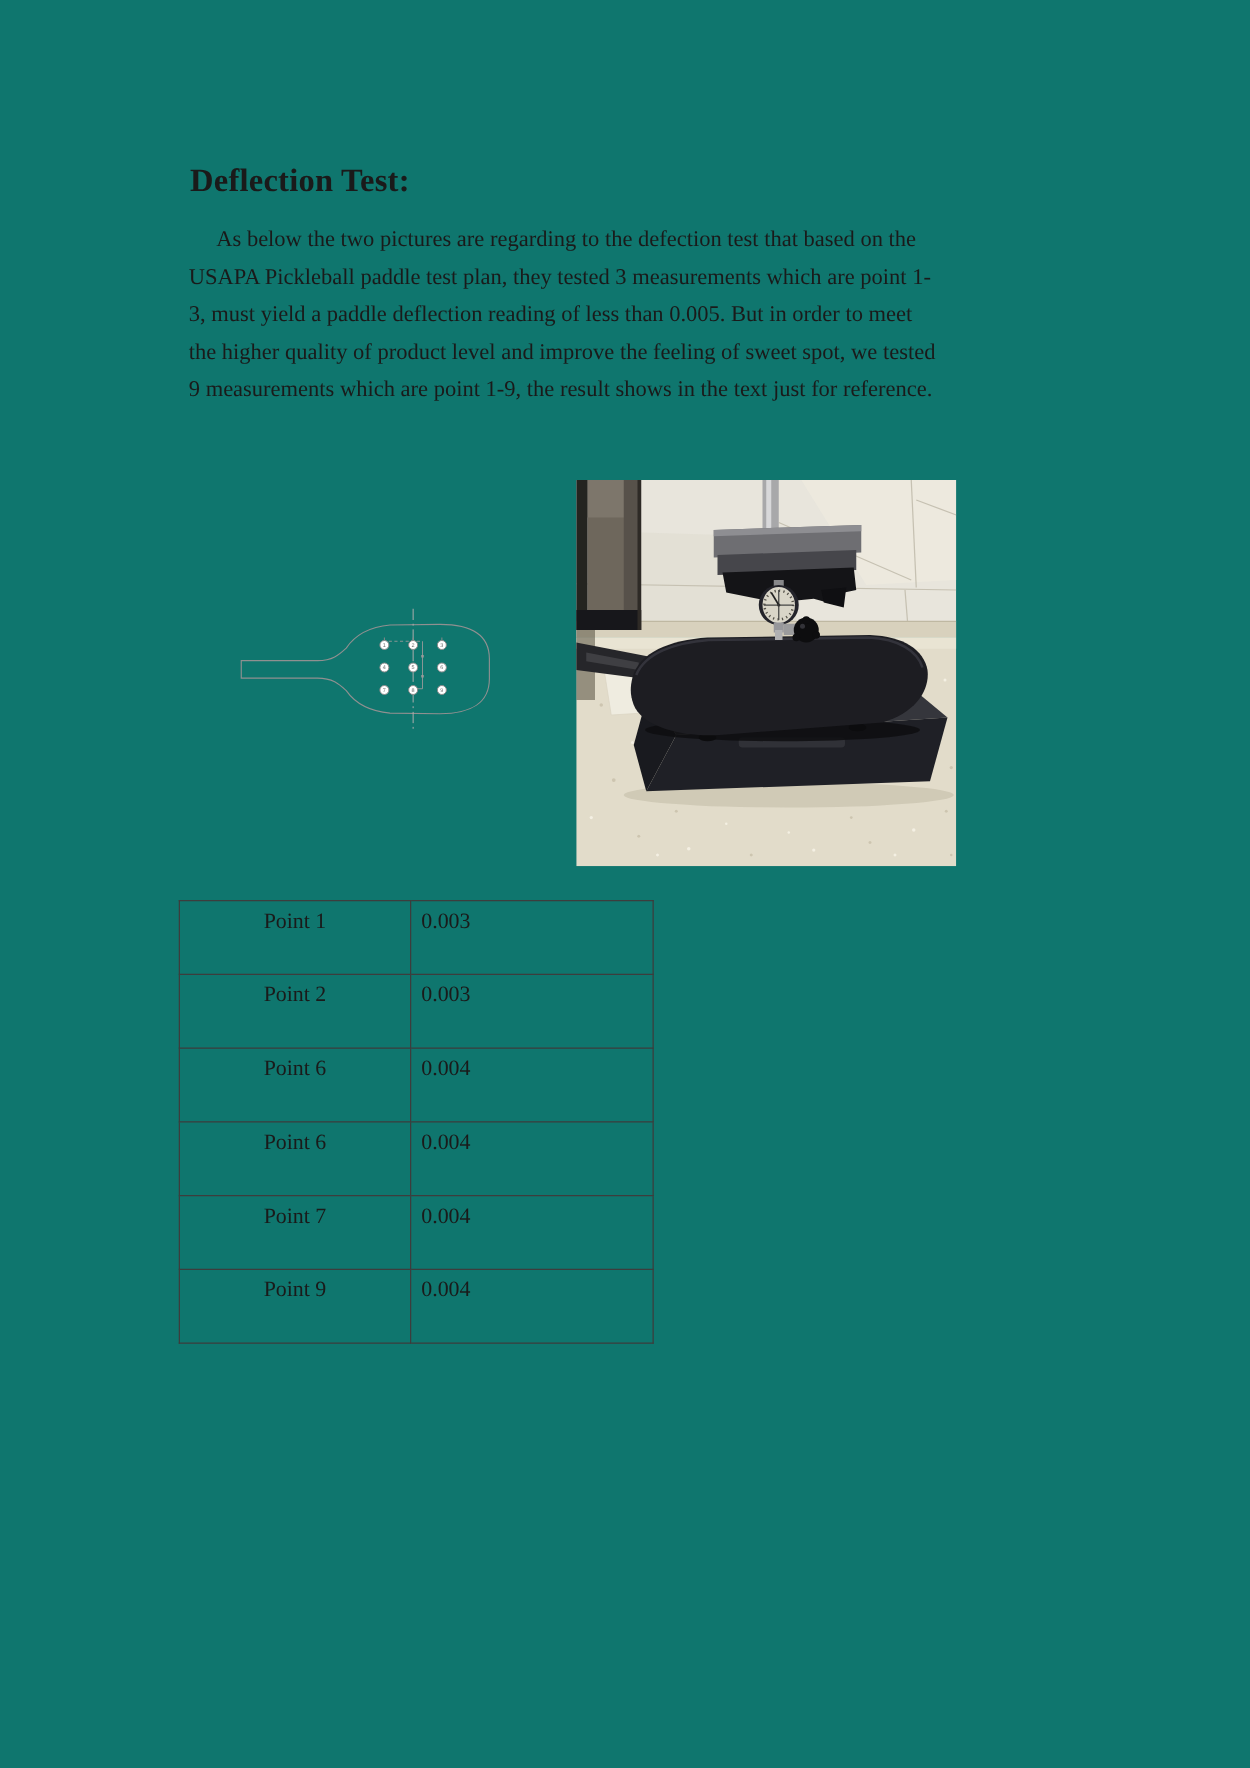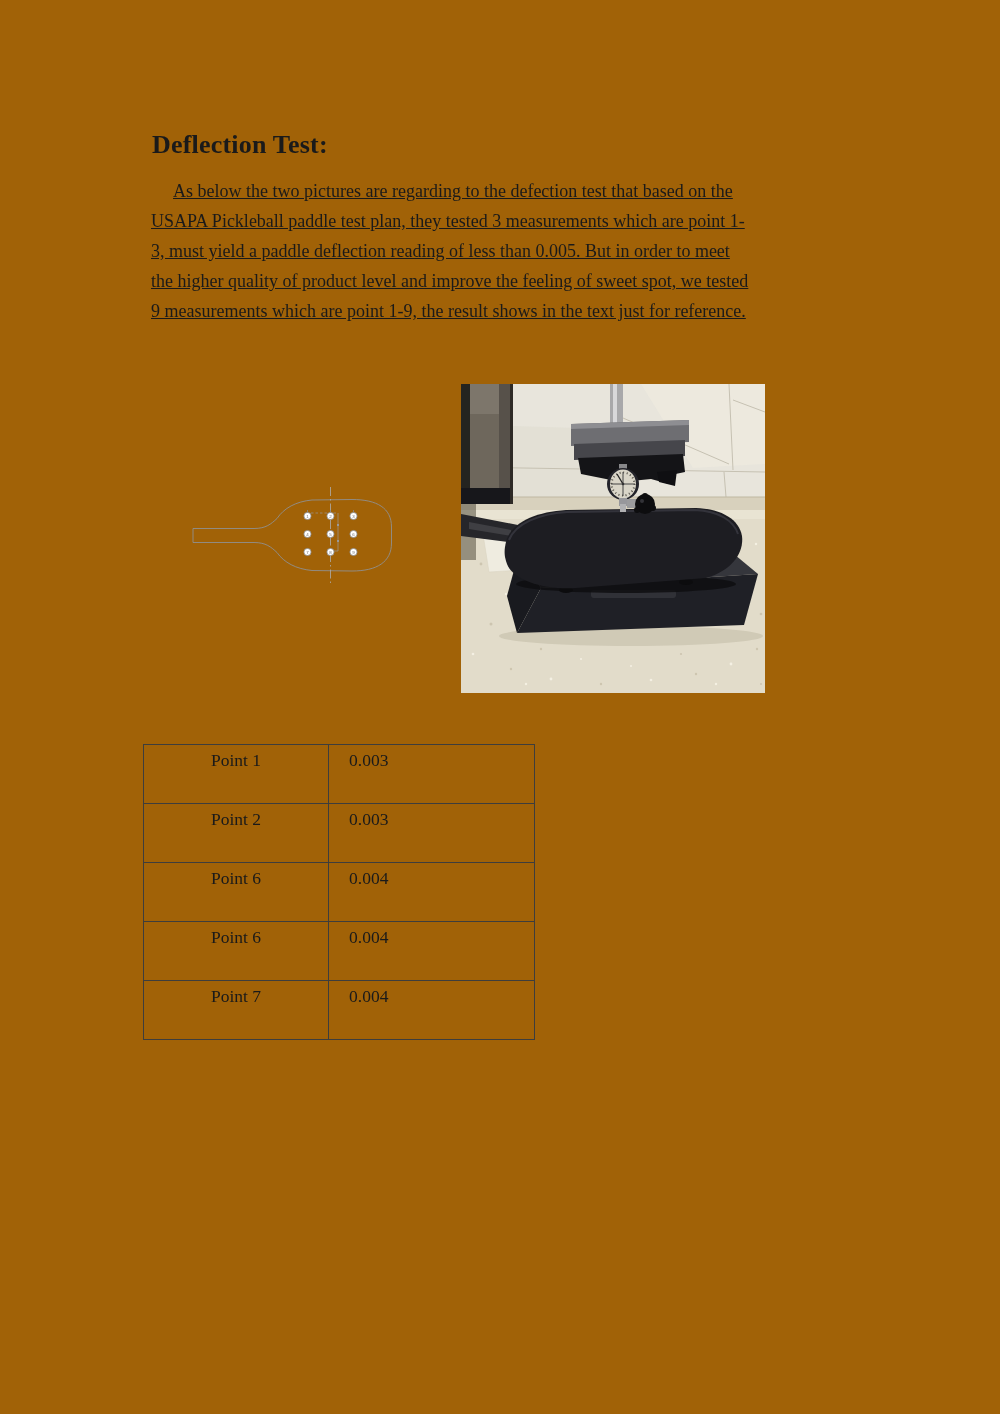--- a/index.html
+++ b/index.html
@@ -1,20 +1,20 @@
 <!DOCTYPE html>
 <html><head>
 <meta charset="utf-8">
 <style>
   html, body { margin: 0; padding: 0; background: #ffffff; }
   .page {
     position: relative;
     width: 1000px;
     height: 1414px;
-    background: #a16207;
+    background: #0f766e;
     font-family: "Liberation Serif", serif;
     color: #1a1a1a;
     overflow: hidden;
   }
   .heading {
     position: absolute;
     left: 152px;
     top: 130px;
     font-size: 26px;
     font-weight: bold;
@@ -22,21 +22,20 @@
   }
   .body-text {
     position: absolute;
     left: 151px;
     top: 176px;
     width: 601px;
     font-size: 18px;
     line-height: 30px;
     text-indent: 22px;
     text-align: left;
-    text-decoration: underline;
   }
   .drawing-svg {
     position: absolute;
     left: 185px;
     top: 470px;
     width: 215px;
     height: 130px;
   }
   .photo-svg {
     position: absolute;
@@ -46,30 +45,29 @@
     height: 309px;
   }
   table.deflection {
     position: absolute;
     left: 143px;
     top: 720px;
     width: 366px;
     border-collapse: collapse;
     table-layout: fixed;
     font-size: 17.5px;
-    margin-top: 24px;
   }
   table.deflection td {
     border: 1px solid #3d3d3d;
     height: 52px;
     vertical-align: top;
     padding-top: 5px;
   }
   td.pt-label { width: 182px; text-align: center; }
-  td.pt-value { width: 184px; text-align: left; padding-left: 20px; }
+  td.pt-value { width: 184px; text-align: left; padding-left: 8px; }
 </style>
 </head>
 <body>
 
 <div class="page">
 
   <div class="heading">Deflection Test:</div>
 
   <div class="body-text">As below the two pictures are regarding to the defection test that based on the USAPA Pickleball paddle test plan, they tested 3 measurements which are point 1-3, must yield a paddle deflection reading of less than 0.005. But in order to meet the higher quality of product level and improve the feeling of sweet spot, we tested 9 measurements which are point 1-9, the result shows in the text just for reference.</div>
 
@@ -235,16 +233,20 @@
         <td class="pt-value">0.004</td>
       </tr>
       <tr>
         <td class="pt-label">Point 6</td>
         <td class="pt-value">0.004</td>
       </tr>
       <tr>
         <td class="pt-label">Point 7</td>
         <td class="pt-value">0.004</td>
       </tr>
+      <tr>
+        <td class="pt-label">Point 9</td>
+        <td class="pt-value">0.004</td>
+      </tr>
     </tbody>
   </table>
 
 </div>
 
 </body></html>

